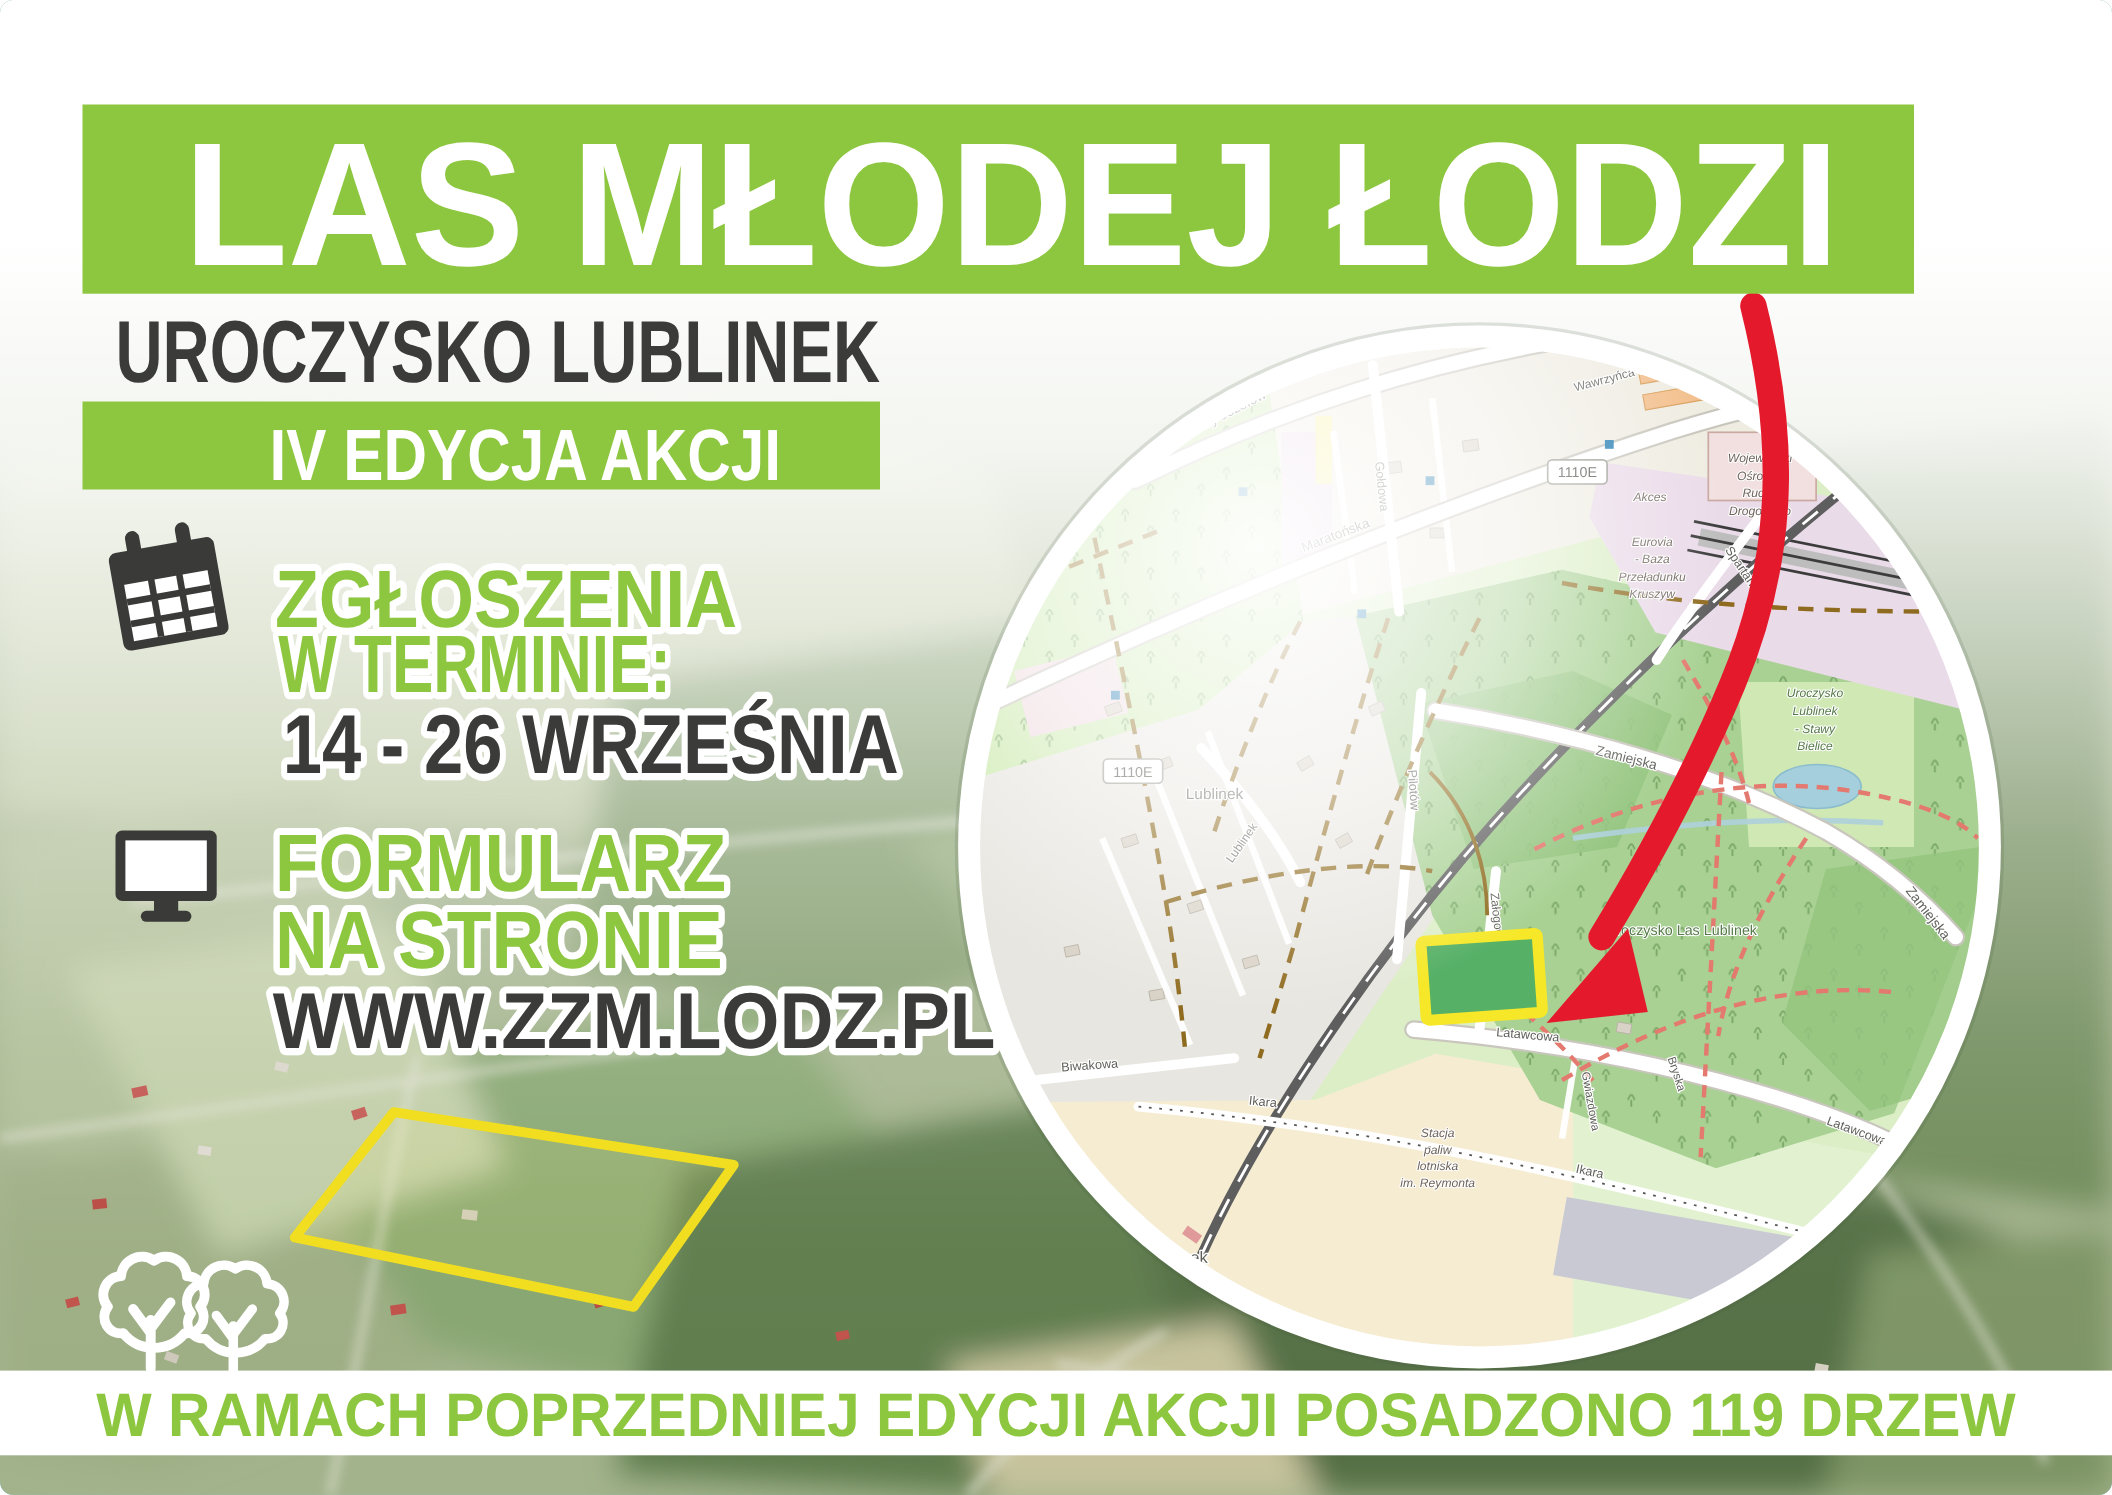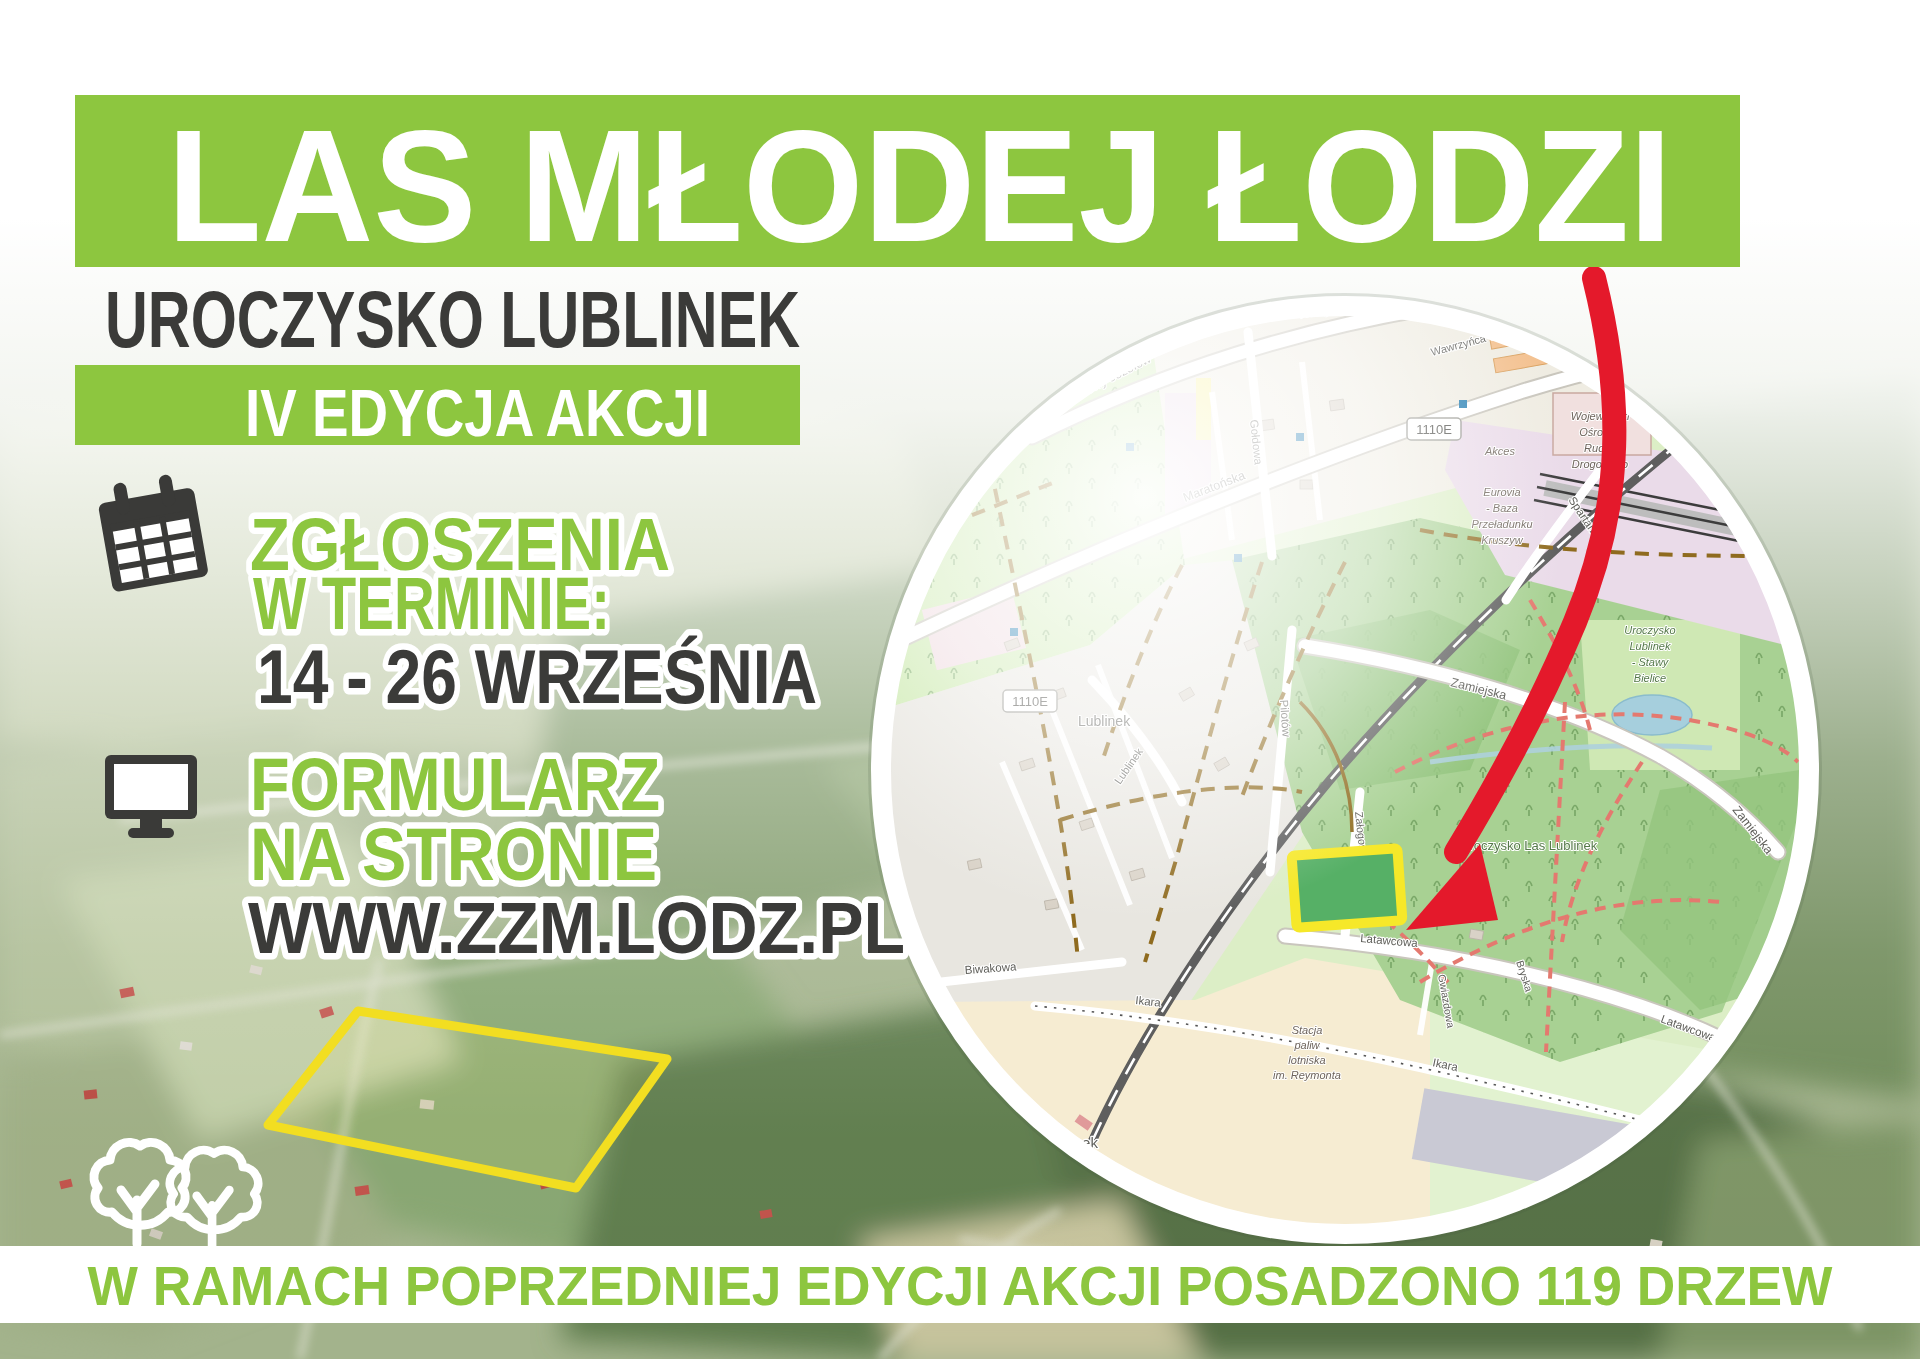--- a/index.html
+++ b/index.html
@@ -1,16 +1,16 @@
 <!DOCTYPE html>
 <html><head>
 <meta charset="utf-8">
 <style>
   html,body{margin:0;padding:0;background:#ffffff;}
-  .stage{position:relative;width:1920px;height:1359px;overflow:hidden;background:#7dd3fc;}
+  .stage{position:relative;width:1920px;height:1359px;overflow:hidden;background:#7dd3fc;border-radius:12px;}
   svg{display:block;}
   text{font-family:"Liberation Sans","DejaVu Sans",sans-serif;}
   .headline{font-weight:bold;}
   .outlined{paint-order:stroke;stroke:#ffffff;stroke-linejoin:round;stroke-linecap:round;}
   .maplabel{font-weight:normal;fill:#5f5f5a;paint-order:stroke;stroke:#ffffff;stroke-width:2.2;stroke-linejoin:round;}
   .poilabel{font-style:italic;fill:#6e645c;paint-order:stroke;stroke:#ffffff;stroke-width:2;stroke-linejoin:round;font-weight:normal;}
   .forestlabel{fill:#567a4a;font-weight:normal;paint-order:stroke;stroke:#ffffff;stroke-width:2;stroke-linejoin:round;}
 </style>
 </head>
 <body>

